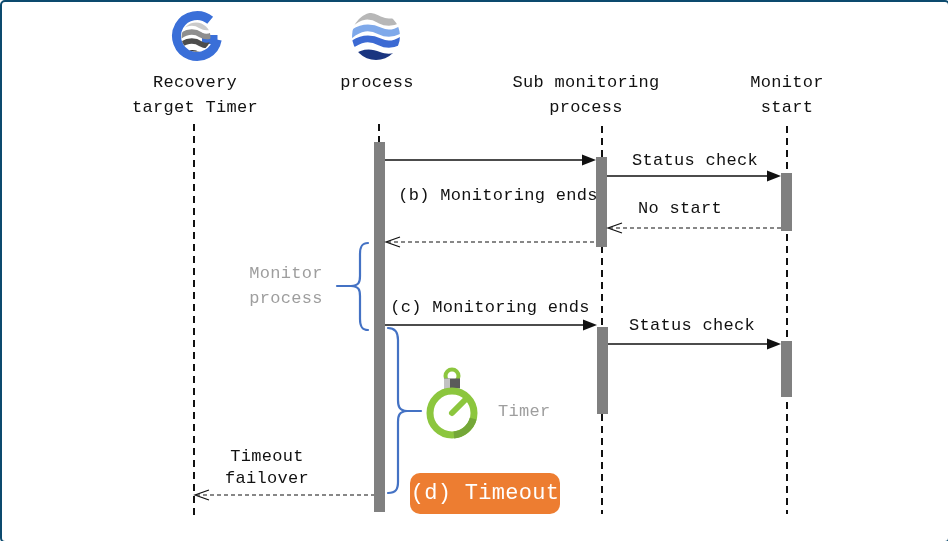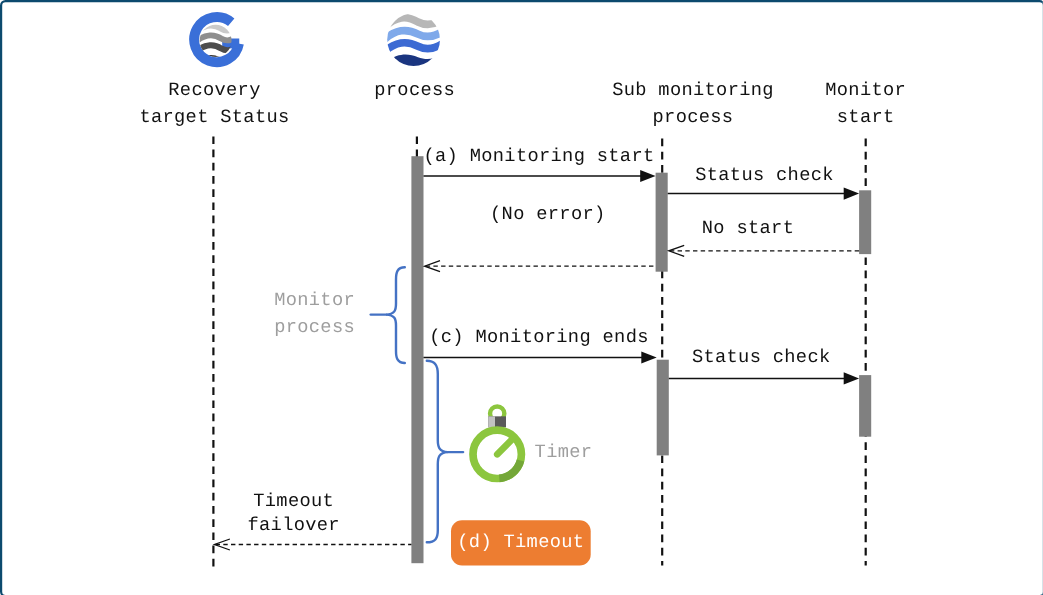--- a/index.html
+++ b/index.html
@@ -11,24 +11,24 @@
   .abs{position:absolute;}
   .label{
     position:absolute;transform:translateX(-50%);text-align:center;
     font-size:17px;line-height:25px;letter-spacing:.3px;white-space:nowrap;color:#111;
   }
   .msg{
     position:absolute;transform:translateX(-50%);text-align:center;
     font-size:17px;line-height:23px;letter-spacing:.3px;white-space:nowrap;color:#111;
   }
   .gray{color:#9e9e9e;}
-  .timer-label{position:absolute;font-size:17px;letter-spacing:.3px;color:#9e9e9e;}
+  .timer-label{position:absolute;font-size:17px;letter-spacing:.3px;color:#9e9e9e;margin-left:12px;}
   .timeout-badge{
-    position:absolute;left:408px;top:471px;width:127px;height:41px;
-    background:#ED7D31;border-radius:10px;color:#fff;font-size:17px;letter-spacing:.3px;
+    position:absolute;left:408px;top:471px;width:150px;height:41px;
+    background:#ED7D31;border-radius:10px;color:#fff;font-size:22px;letter-spacing:.3px;
     display:flex;align-items:center;justify-content:center;
   }
   svg{display:block;}
   .overlay{position:absolute;left:0;top:0;}
 </style>
 </head>
 <body>
 
 <div class="canvas">
 
@@ -121,38 +121,37 @@
     <circle cx="30" cy="9" r="6.5" fill="none" stroke="#8CC63E" stroke-width="4"></circle>
     <rect x="22" y="11.5" width="16" height="10" fill="#5A5A5A"></rect>
     <rect x="22" y="11.5" width="6" height="10" fill="#C2C2C2"></rect>
     <circle cx="30" cy="46" r="22" fill="#ffffff" stroke="#8CC63E" stroke-width="7"></circle>
     <path d="M 51.2 51.7 A 22 22 0 0 1 31.9 67.9" fill="none" stroke="#74A738" stroke-width="7"></path>
     <line x1="30" y1="46" x2="44" y2="32" stroke="#8CC63E" stroke-width="6" stroke-linecap="round"></line>
   </svg>
 
   <div class="label" style="left:193px;top:68px">
     <div>Recovery</div>
-      <div>target Status</div>
+      <div>target Timer</div>
   </div>
   <div class="label" style="left:375px;top:68px">
       <div>process</div>
   </div>
-  <div class="label" style="left:628px;top:68px">
+  <div class="label" style="left:584px;top:68px">
     <div>Sub monitoring</div>
       <div>process</div>
   </div>
   <div class="label" style="left:785px;top:68px">
     <div>Monitor</div>
       <div>start</div>
   </div>
 
-  <div class="msg" style="left:488px;top:129px">(a) Monitoring start</div>
   <div class="msg" style="left:693px;top:147px">Status check</div>
   <div class="msg" style="left:496px;top:182px">
-      <div>(No error)</div>
+    <div>(b) Monitoring ends</div>
   </div>
   <div class="msg" style="left:678px;top:195px">No start</div>
   <div class="msg gray" style="left:284px;top:259px;line-height:25px">
     <div>Monitor</div>
       <div>process</div>
   </div>
   <div class="msg" style="left:488px;top:294px">(c) Monitoring ends</div>
   <div class="msg" style="left:690px;top:312px">Status check</div>
   <div class="timer-label" style="left:484px;top:400px">Timer</div>
   <div class="msg" style="left:265px;top:444px;line-height:22px">

